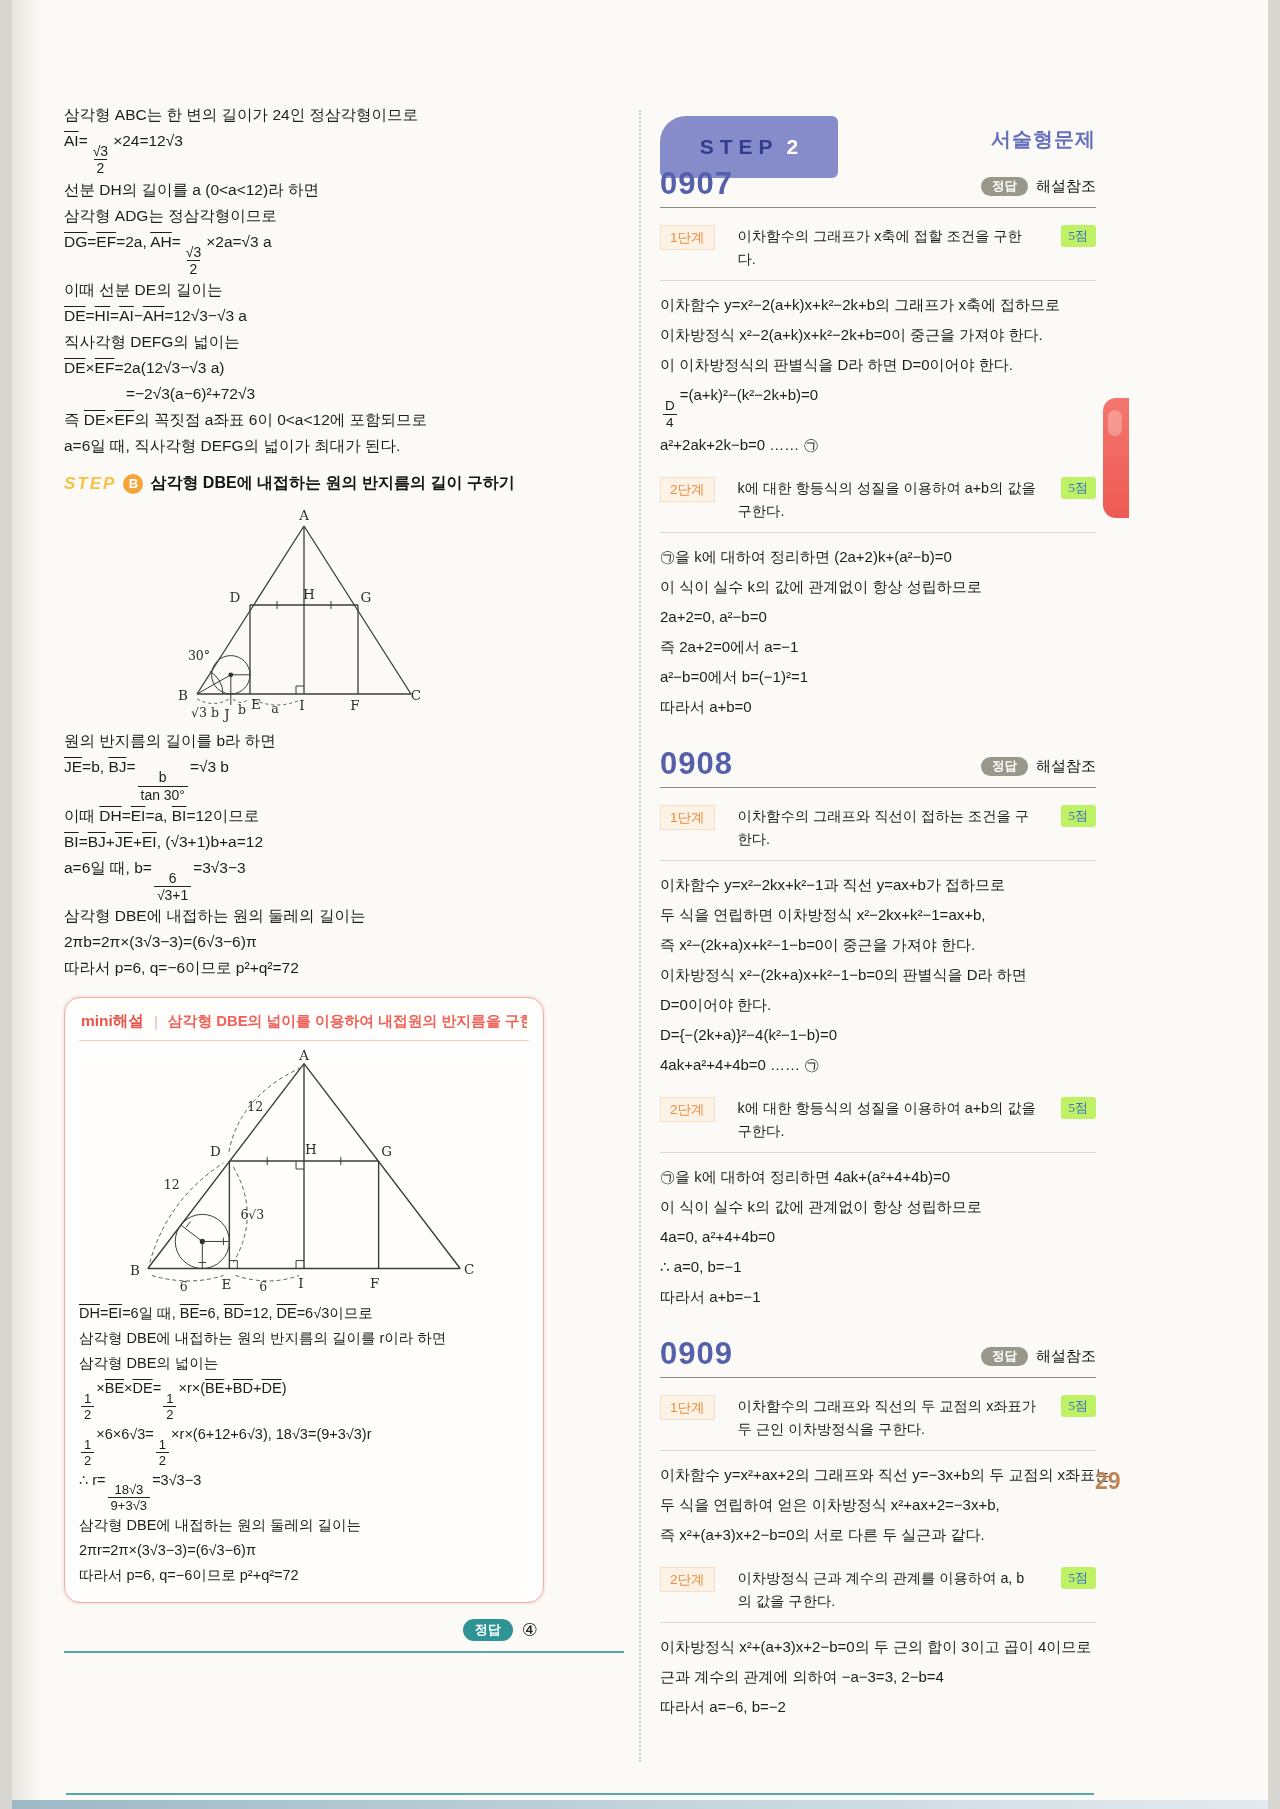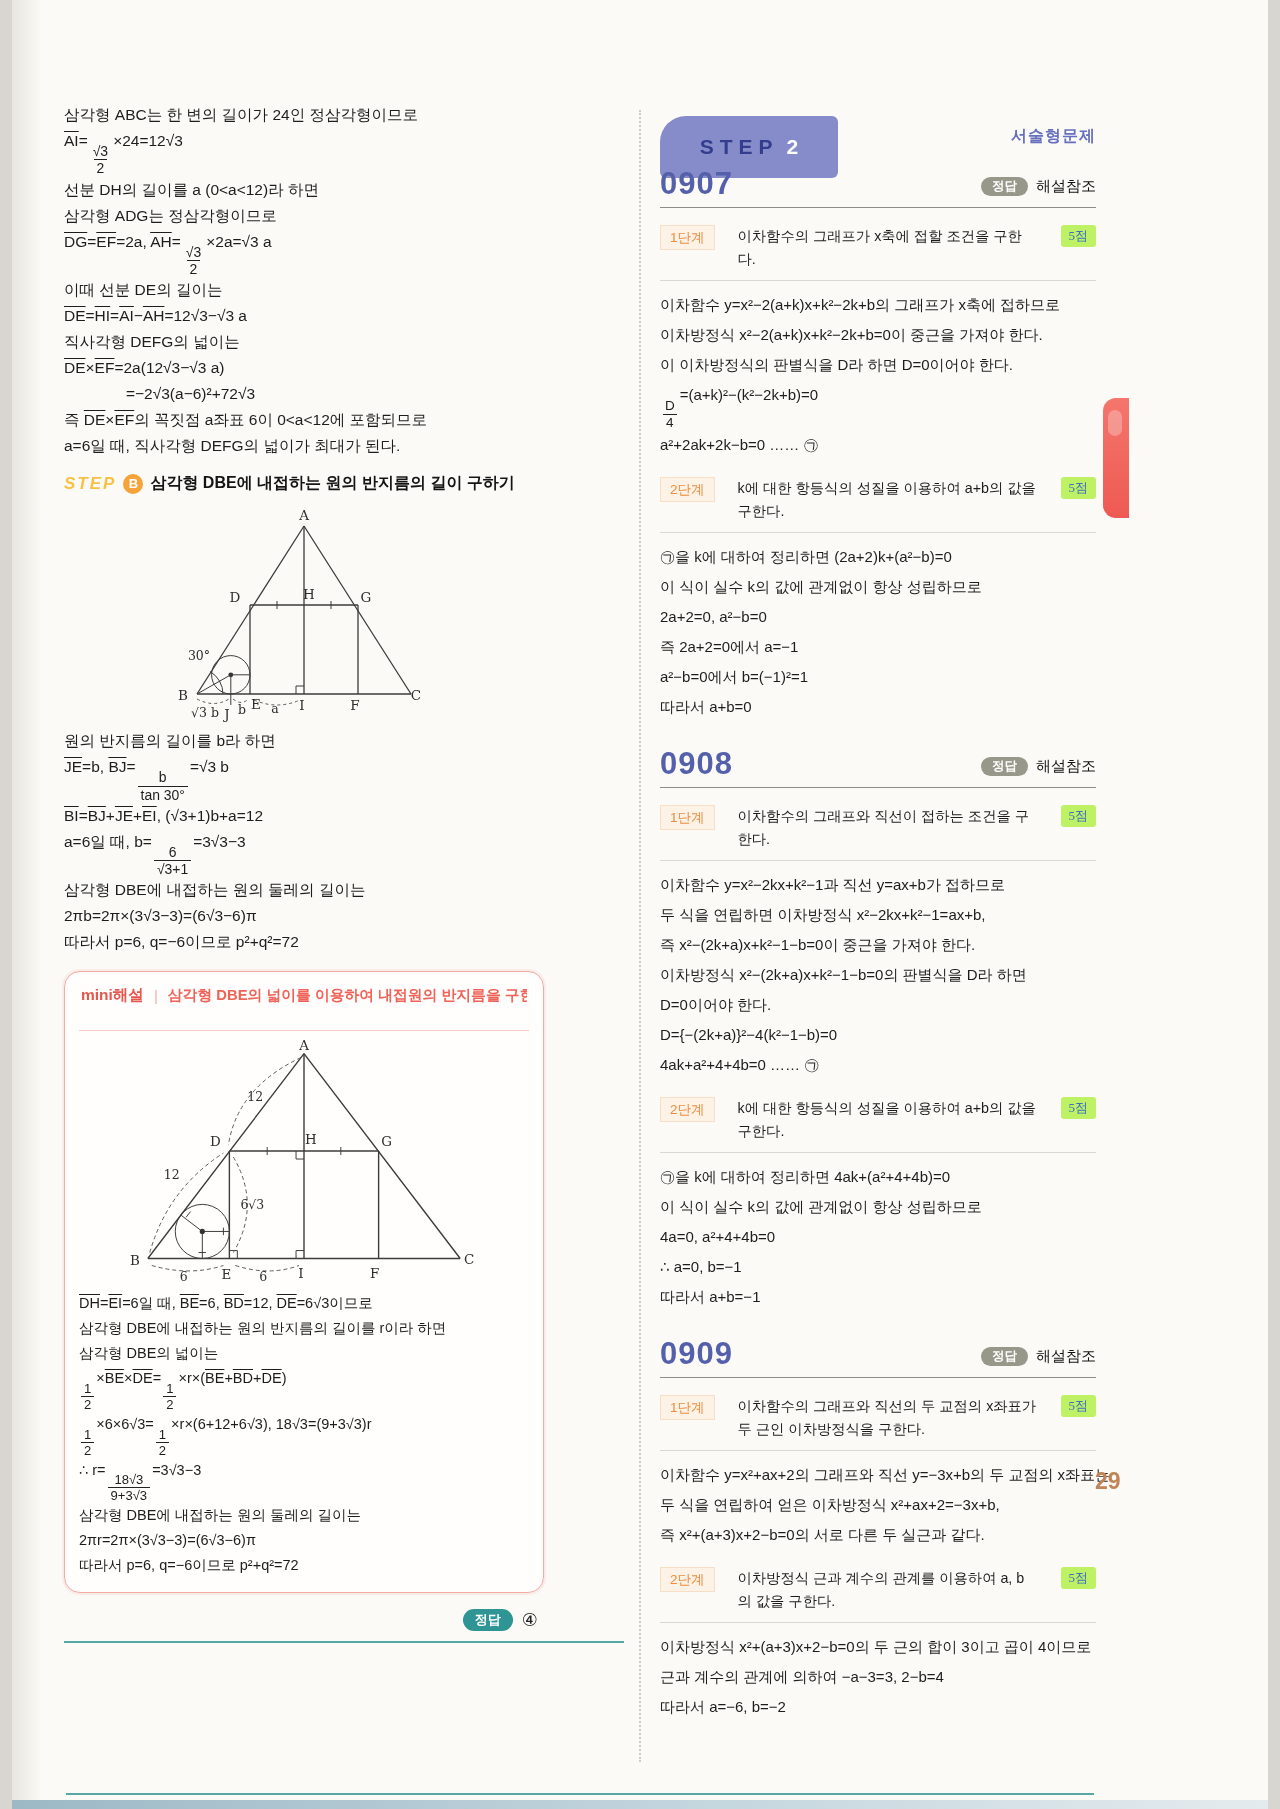--- a/index.html
+++ b/index.html
@@ -33,37 +33,37 @@
       font-size:13px;font-weight:bold;display:flex;align-items:center;justify-content:center;flex:none;}
   .stepb-title{font-size:16px;font-weight:bold;color:#141414;}
 
   .diag-wrap{display:flex;justify-content:center;padding:6px 0 2px;}
   svg text{font-family:"DejaVu Serif","Liberation Serif",serif;font-size:13.5px;fill:#2e2e2e;}
   svg .small{font-size:12.5px;}
 
   
   .mini-box{border:1.6px solid #f2aca4;border-radius:16px;margin-top:16px;background:#fffefd;
       padding:6px 14px 14px 14px;box-shadow:0 0 0 2px rgba(244,196,190,.25);}
-  .mini-head{display:flex;align-items:center;gap:10px;padding:7px 2px 24px;border-bottom:1.4px solid #f6cdc7;}
+  .mini-head{display:flex;align-items:center;gap:10px;padding:7px 2px 8px;border-bottom:1.4px solid #f6cdc7;}
   .mini-label{color:#e8554b;font-weight:800;font-size:15.5px;white-space:nowrap;}
   .mini-div{color:#f0b0a9;font-size:15px;}
   .mini-title{color:#ef6257;font-size:14.8px;font-weight:bold;white-space:nowrap;overflow:hidden;}
 
   .ans-row{display:flex;justify-content:flex-end;align-items:center;gap:9px;margin-top:16px;padding-right:6px;}
   .pill-teal{background:#2f9494;color:#fff;border-radius:11px;padding:2px 12px;font-size:13px;font-weight:bold;}
   .ans-circ{font-size:18px;color:#222;}
   .teal-rule{border-top:2px solid #53a8a4;margin-top:10px;width:560px;}
 
   
   .r-head{display:flex;justify-content:space-between;align-items:flex-start;}
   .step2-badge{width:178px;height:62px;background:#858cc9;border-radius:26px 6px 6px 6px;
       display:flex;align-items:center;justify-content:center;gap:8px;}
   .step2-word{color:#333d8e;font-weight:800;font-size:21px;letter-spacing:6px;}
   .step2-num{color:#fff;font-weight:800;font-size:21px;}
-  .section-title{color:#6670bf;font-weight:800;font-size:16px;margin-top:10px;letter-spacing:1px;}
+  .section-title{color:#6670bf;font-weight:800;font-size:20px;margin-top:10px;letter-spacing:1px;}
 
   .prob{margin-top:24px;}
   .prob.first{margin-top:-12px;}
   .prob-head{display:flex;justify-content:space-between;align-items:flex-end;}
   .prob-num{font-size:31px;font-weight:800;color:#5560ab;letter-spacing:1px;}
   .prob-ans{display:flex;align-items:center;gap:8px;padding-bottom:6px;}
   .pill-gray{background:#97988a;color:#fff;border-radius:10px;padding:1px 11px;font-size:12.5px;font-weight:bold;}
   .prob-ans-text{font-size:15px;color:#111;}
   .prob-rule{border-bottom:1.6px solid #8d8d88;margin:5px 0 4px;}
 
@@ -156,20 +156,21 @@
           </g>
       </svg>
     </div>
 
     <div>
         <div class="line">원의 반지름의 길이를 b라 하면</div>
         <div class="line"><span class="ov">JE</span>=b, <span class="ov">BJ</span>=<span class="fr">
             <span class="n">b</span>
             <span class="d">tan 30°</span>
           </span>=√3 b</div>
+        <div class="line">이때 <span class="ov">DH</span>=<span class="ov">EI</span>=a, <span class="ov">BI</span>=12이므로</div>
         <div class="line"><span class="ov">BI</span>=<span class="ov">BJ</span>+<span class="ov">JE</span>+<span class="ov">EI</span>, (√3+1)b+a=12</div>
         <div class="line">a=6일 때, b=<span class="fr">
             <span class="n">6</span>
             <span class="d">√3+1</span>
           </span>=3√3−3</div>
         <div class="line">삼각형 DBE에 내접하는 원의 둘레의 길이는</div>
         <div class="line">2πb=2π×(3√3−3)=(6√3−6)π</div>
         <div class="line">따라서 p=6, q=−6이므로 p²+q²=72</div>
       </div>
 

